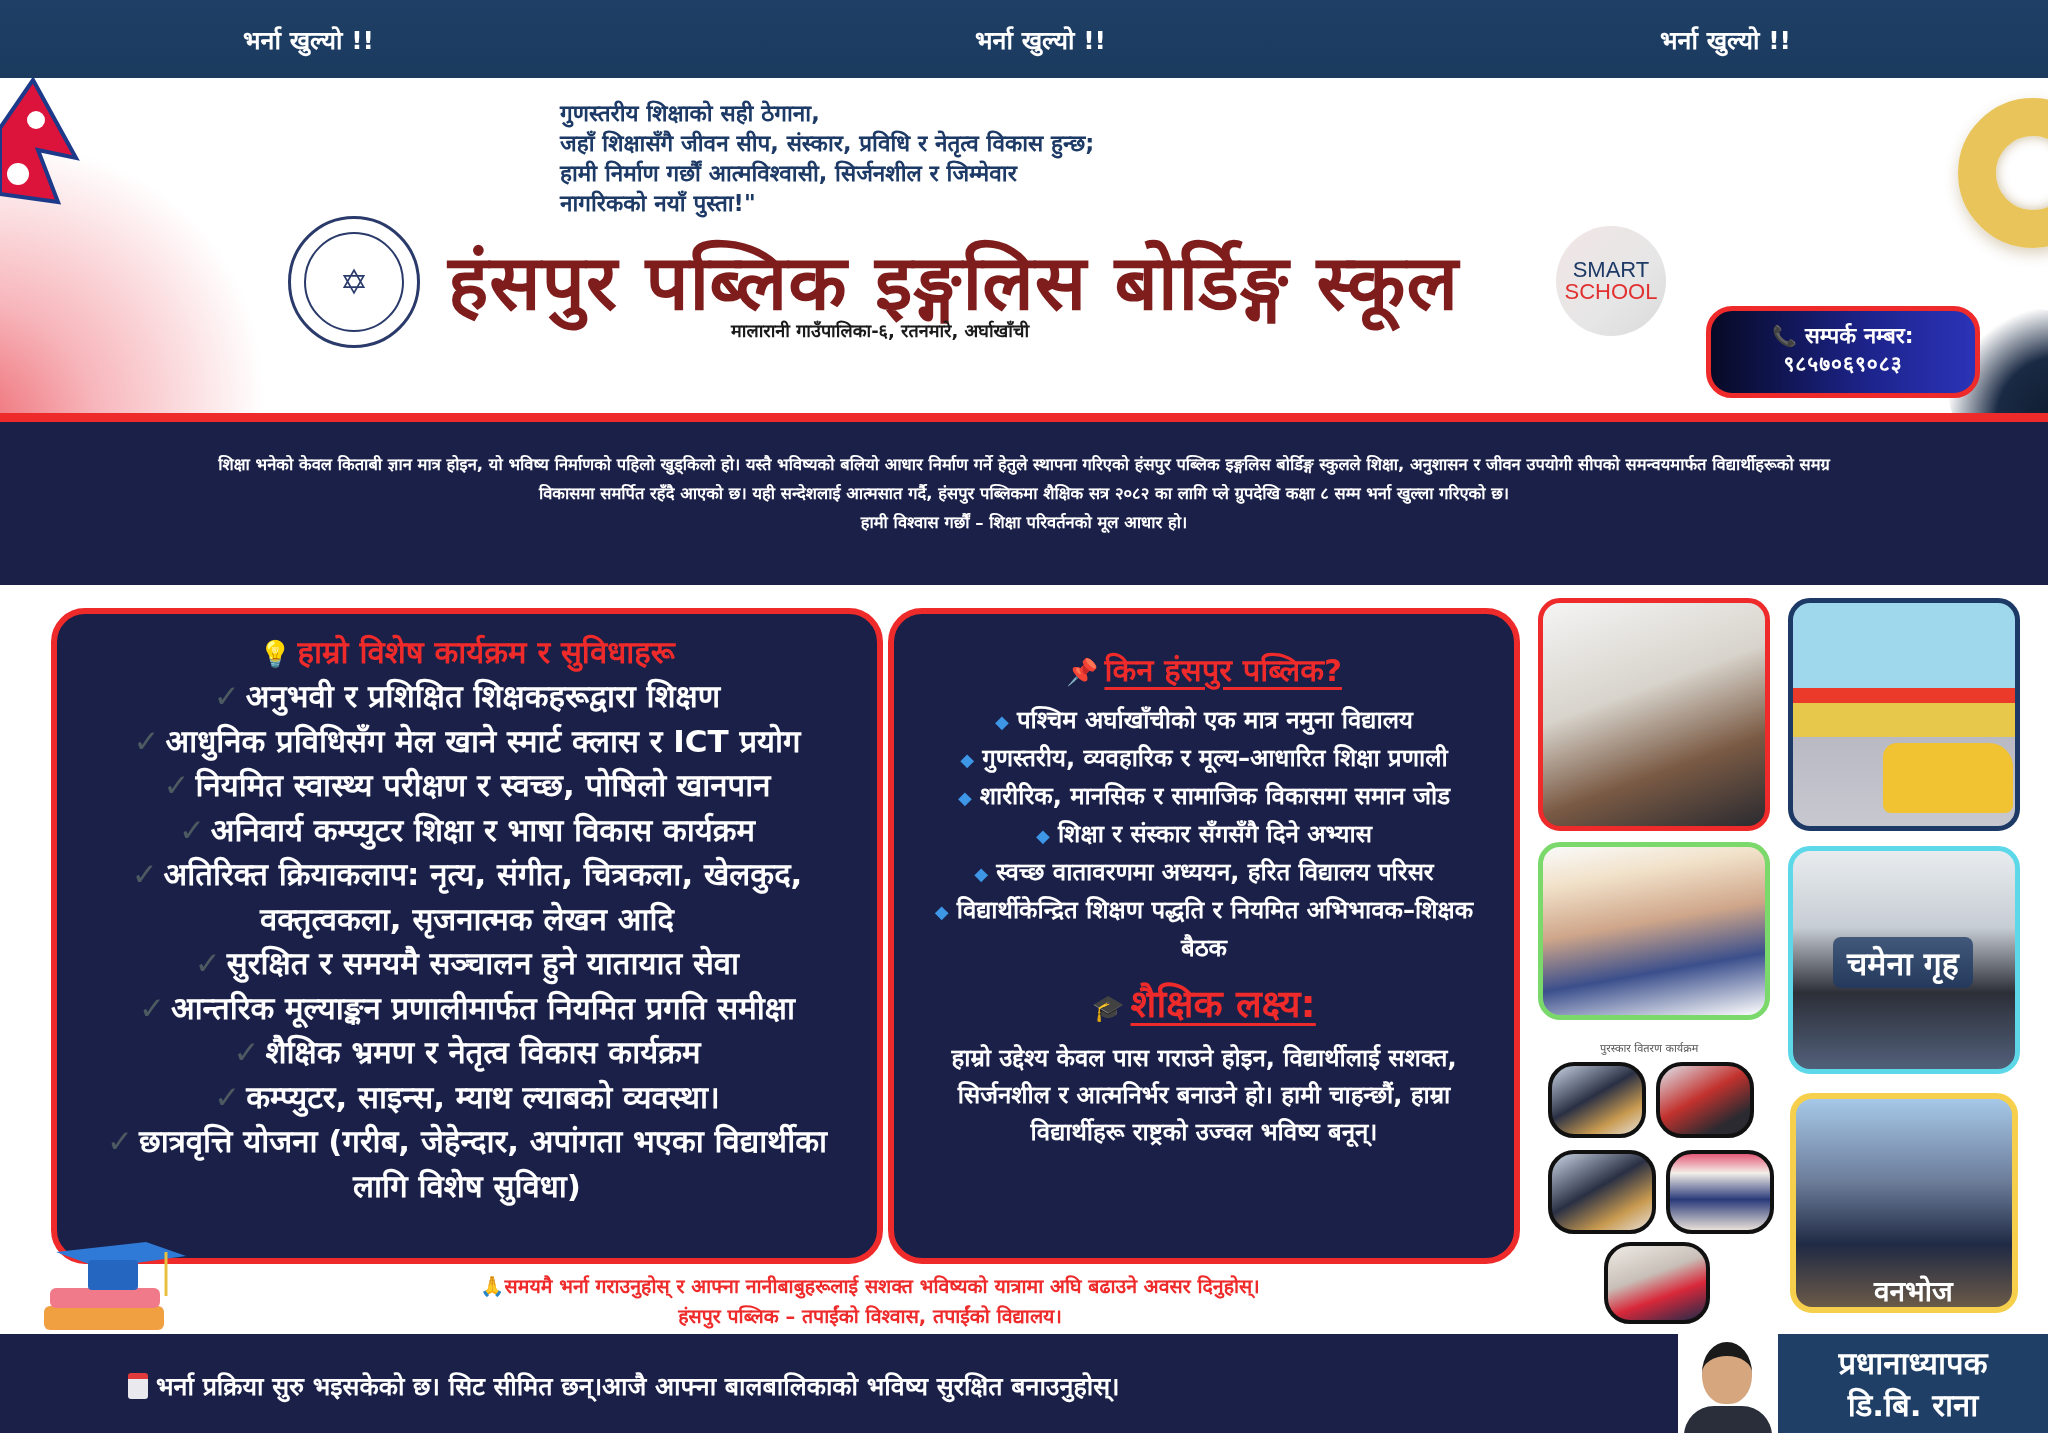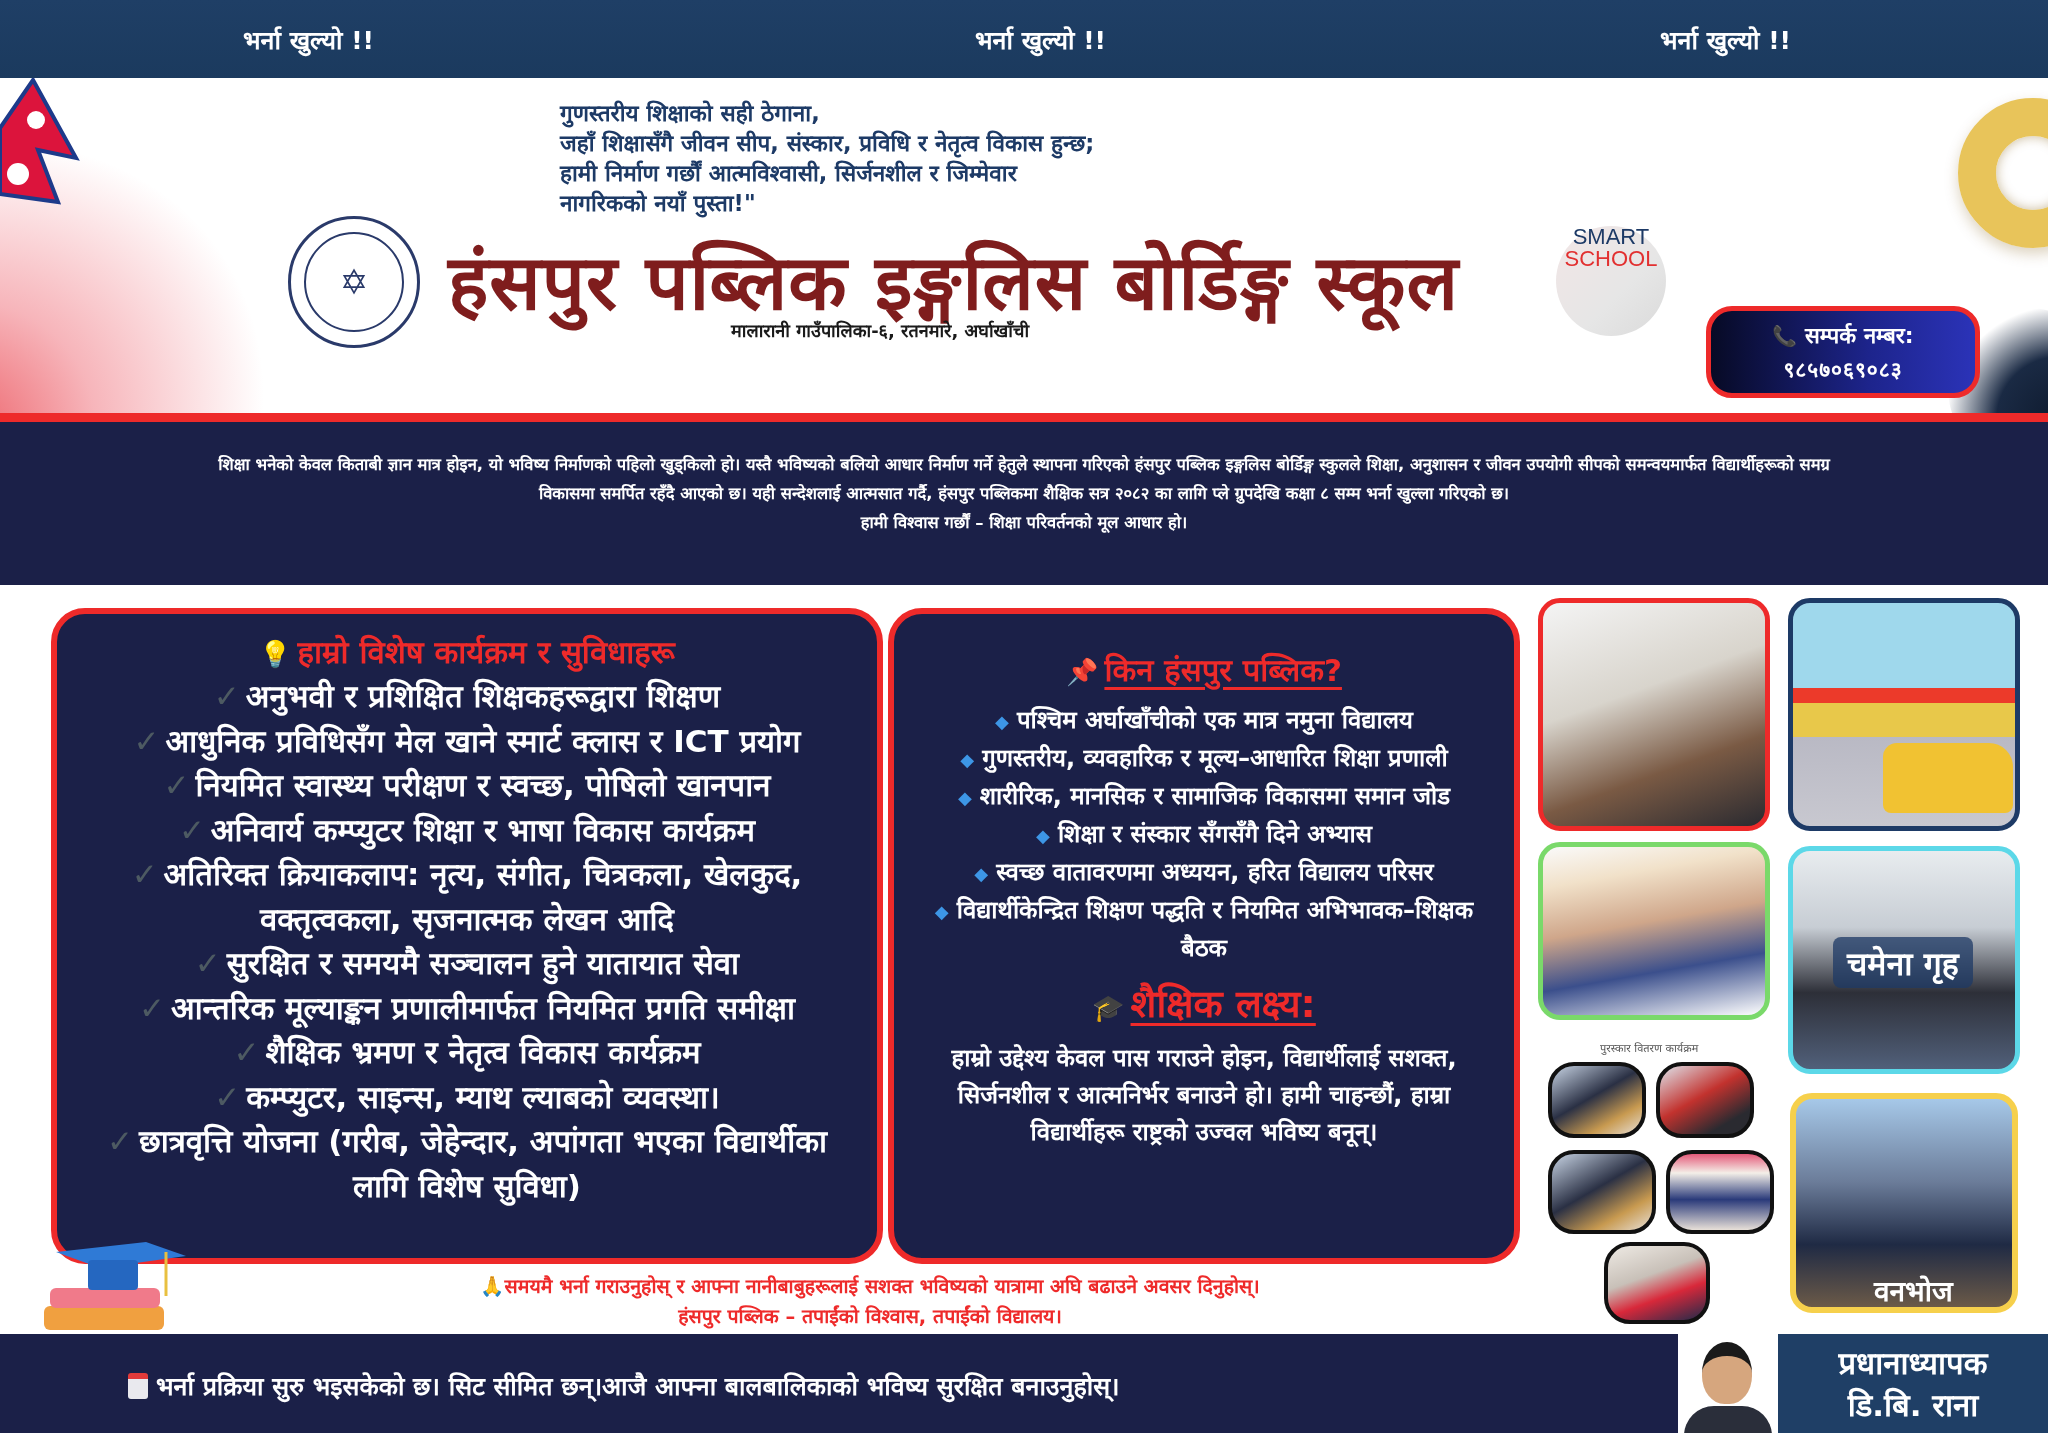--- a/index.html
+++ b/index.html
@@ -52,32 +52,32 @@
   .school-name {
     position: absolute; left: 448px; top: 150px; color: #7f1d1d; font-weight: bold; font-size: 76px;
     letter-spacing: 1px; white-space: nowrap;
   }
   .address {
     position: absolute; left: 731px; top: 240px; color: #1a1a1a; font-weight: bold; font-size: 18px;
   }
   .smart-logo {
     position: absolute; left: 1556px; top: 148px; width: 110px; height: 110px; border-radius: 50%;
     background: linear-gradient(135deg, #f2e6e6 0%, #e6e6e6 60%, #dadada 100%);
-    display: flex; flex-direction: column; align-items: center; justify-content: flex-start;
+    display: flex; flex-direction: column; align-items: center; justify-content: center;
     font-family: "Liberation Sans", sans-serif; line-height: 22px;
   }
   .smart-logo .s1 { color: #1d3a66; font-size: 22px; }
   .smart-logo .s2 { color: #e23030; font-size: 22px; }
   .contact-box {
     position: absolute; left: 1706px; top: 228px; width: 274px; height: 92px; border-radius: 26px;
     border: 5px solid #ee2a2a; background: linear-gradient(90deg, #070a25 0%, #1d248c 60%, #2b33b8 100%);
     color: #fff; text-align: center; font-weight: bold;
   }
   .contact-box .lbl { font-size: 22px; margin-top: 8px; display: block; }
-  .contact-box .num { font-size: 21px; margin-top: 6px; display: block; letter-spacing: 1px; }
+  .contact-box .num { font-size: 21px; display: block; letter-spacing: 1px; }
   .contact-box .phone-icon { color: #6b7a8f; font-size: 20px; }
   .red-line {
     position: absolute; left: 0; top: 413px; width: 2048px; height: 9px; background: #ee2a2a;
   }
 
   
   .intro {
     position: absolute; left: 0; top: 422px; width: 2048px; height: 163px; background: #1b2048;
     color: #fff; text-align: center; font-weight: bold; font-size: 16.5px; line-height: 29px; padding-top: 28px;
   }

